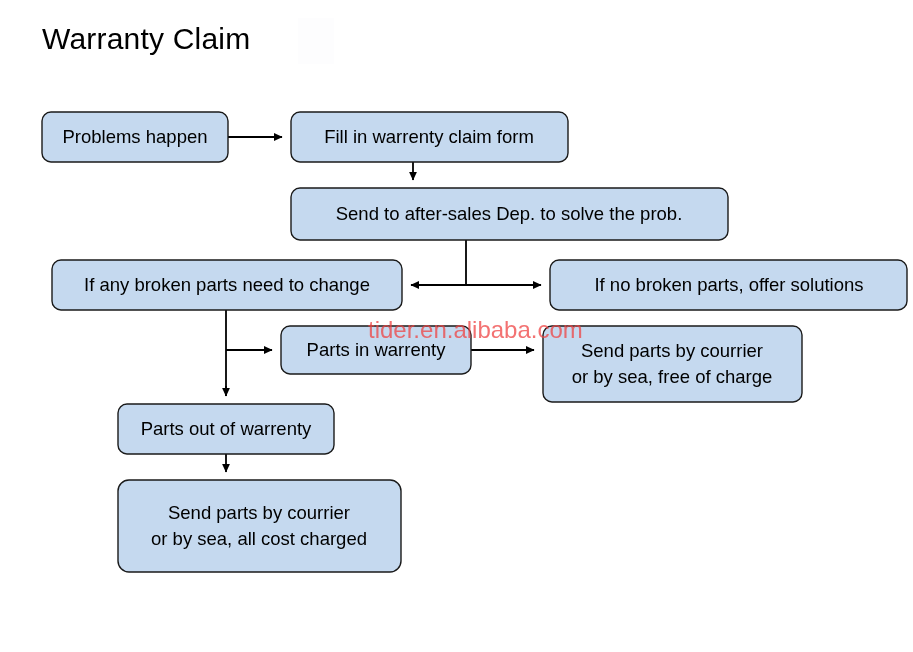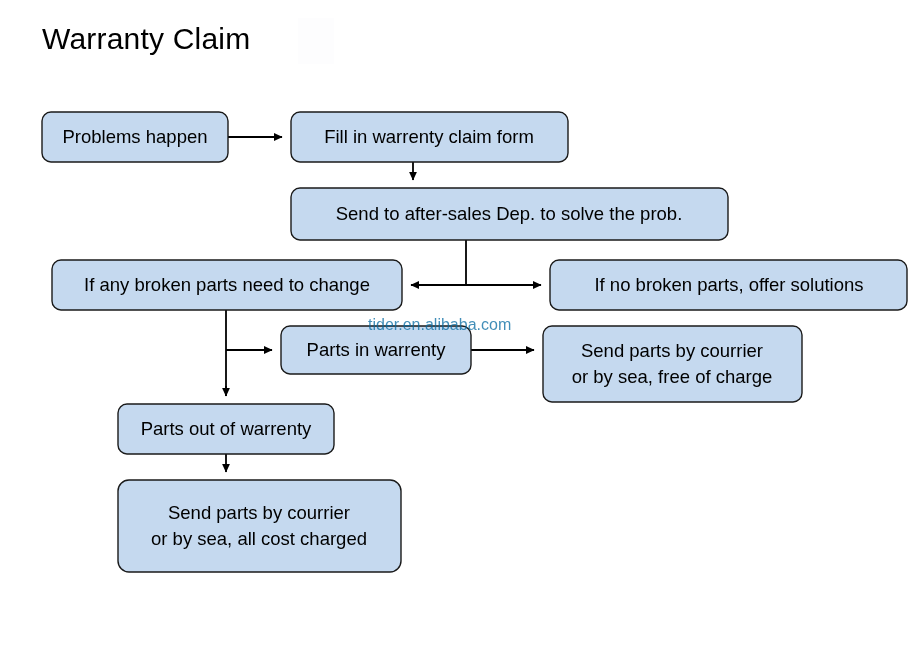--- a/index.html
+++ b/index.html
@@ -37,22 +37,22 @@
     left: 266px;
     top: 18px;
     width: 36px;
     height: 46px;
     background: #fdfdfe;
   }
   .watermark {
     position: absolute;
     left: 336px;
     top: 316px;
-    font-size: 16px;
-    color: #0369a1;
+    font-size: 24px;
+    color: #ef4444;
     opacity: 0.75;
     white-space: nowrap;
     letter-spacing: 0px;
     pointer-events: none;
   }
   svg.flow-svg {
     position: absolute;
     left: 0;
     top: 0;
     width: 913px;

